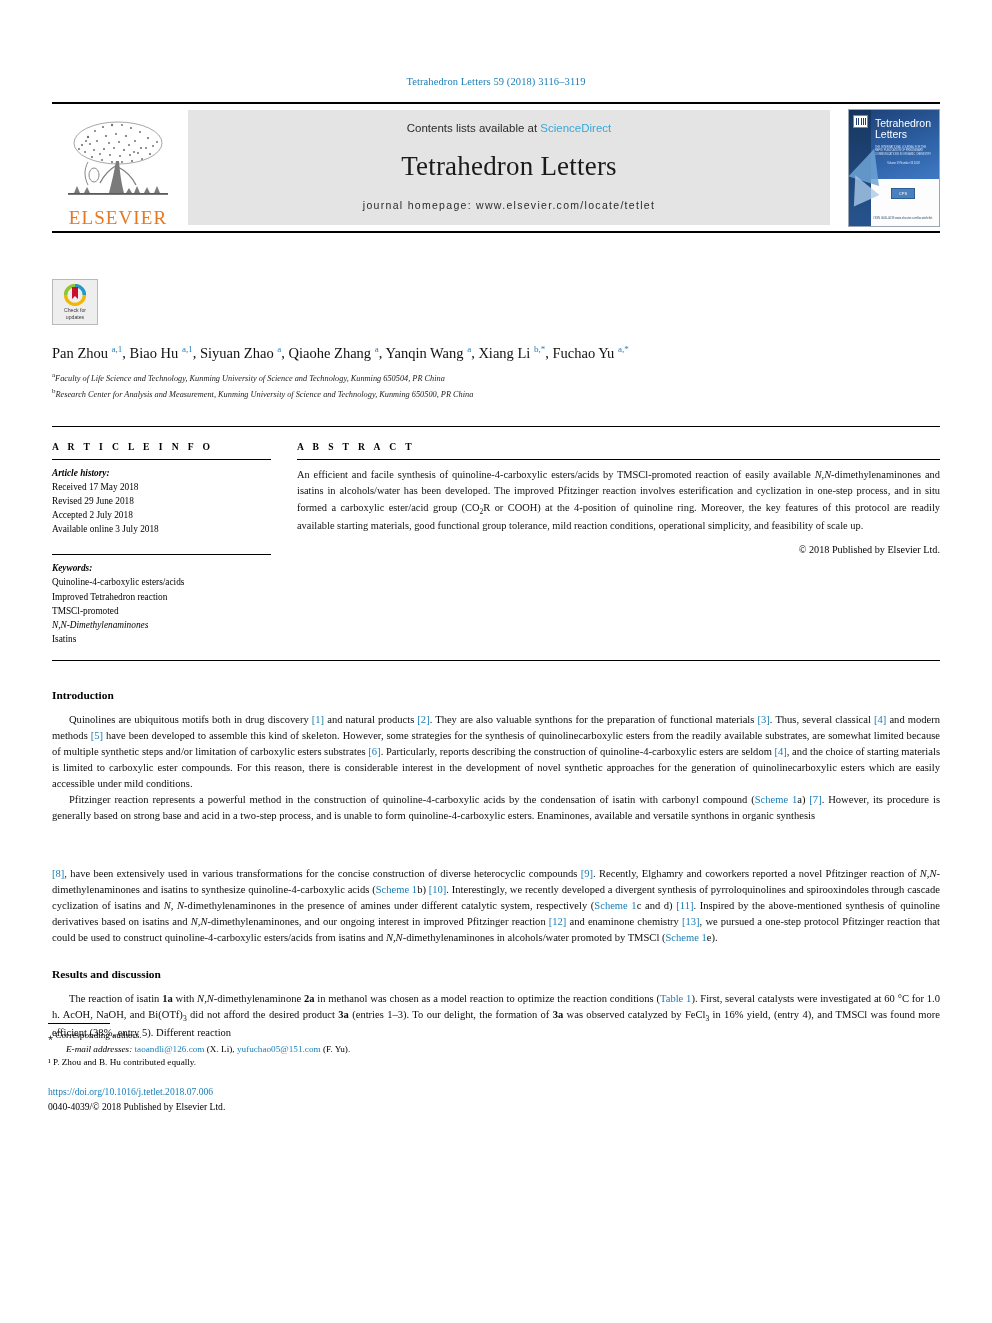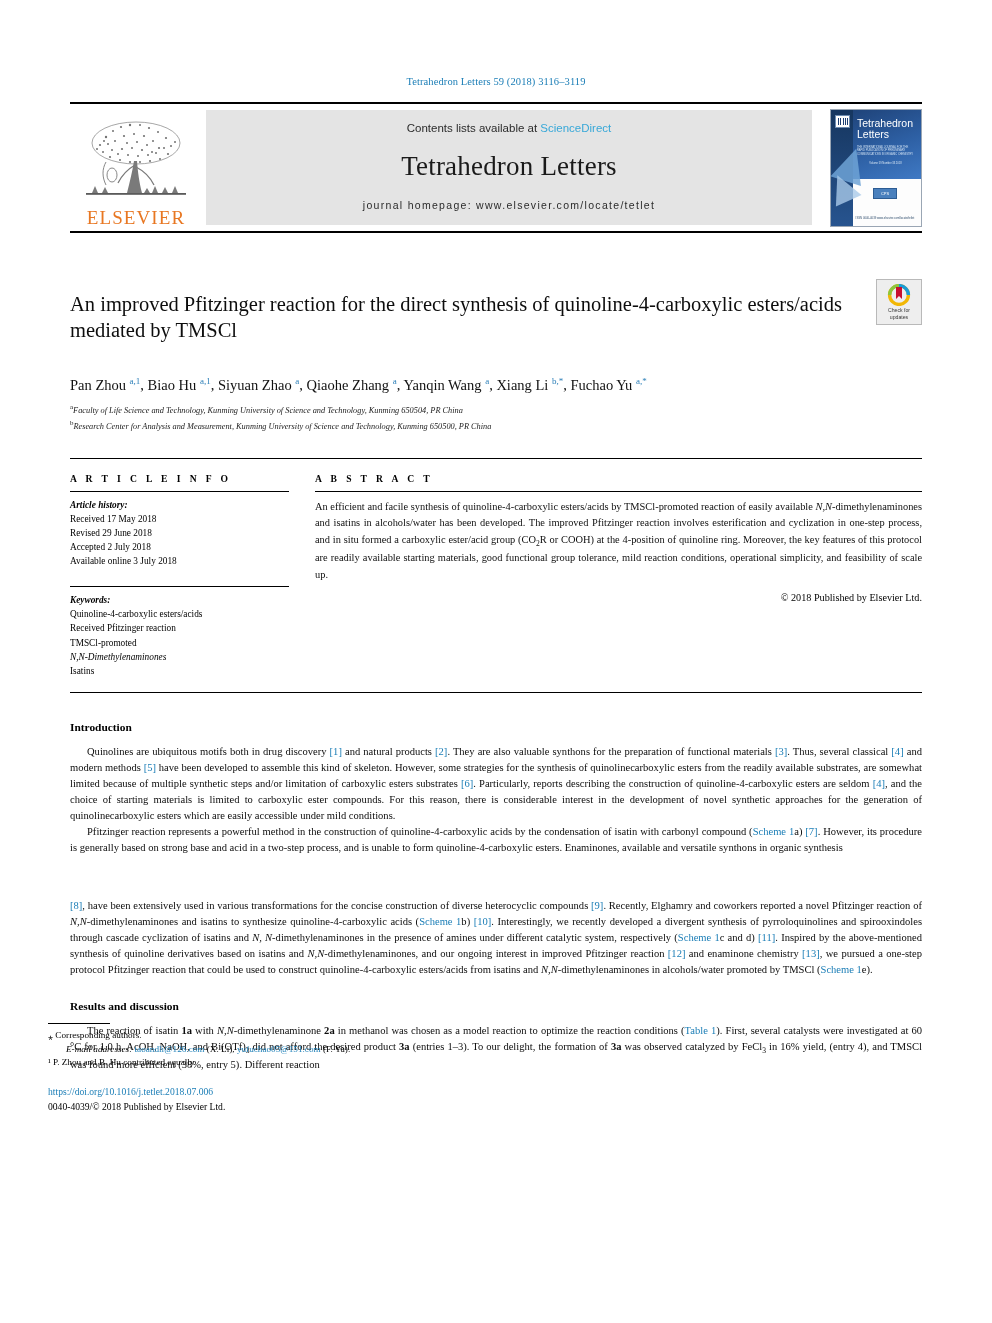--- a/index.html
+++ b/index.html
@@ -5,21 +5,21 @@
   * { box-sizing: border-box; }
   html, body { margin: 0; padding: 0; }
   body {
     width: 992px;
     height: 1323px;
     background: #ffffff;
     font-family: "Liberation Serif", serif;
     color: #000000;
     overflow: hidden;
   }
-  .page { position: relative; width: 992px; height: 1152px; padding: 0 70px; }
+  .page { position: relative; width: 992px; height: 1152px; padding: 0 52px; }
 
   
   .running-head {
     text-align: center;
     font-family: "Liberation Serif", serif;
     font-size: 10.5px;
     color: #1a7db6;
     padding-top: 76px;
     letter-spacing: .1px;
   }
@@ -404,21 +404,20 @@
             <span>CPS</span>
           </div>
         </div>
         <div class="cover-foot">ISSN 0040-4039
 www.elsevier.com/locate/tetlet</div>
       </div>
     </div>
   </div>
 
   <div class="title-row">
-    <h1 class="paper-title">An improved Pfitzinger reaction for the direct synthesis of quinoline-4-carboxylic esters/acids mediated by TMSCl</h1>
     <div class="crossmark">
       <svg width="26" height="22" viewBox="0 0 26 22">
         <circle cx="13" cy="11" r="9.4" fill="none" stroke="#f2b705" stroke-width="3.4"></circle>
         <path d="M13 1.6 A9.4 9.4 0 0 1 22.4 11" fill="none" stroke="#1a9bd7" stroke-width="3.4"></path>
         <path d="M3.6 11 A9.4 9.4 0 0 1 13 1.6" fill="none" stroke="#8cc63f" stroke-width="3.4"></path>
         <path d="M10 3 h6 v12 l-3 -3 l-3 3 z" fill="#c8102e"></path>
       </svg>
       <div class="crossmark-label">
         <div>Check for</div>
         <div>updates</div>
@@ -444,21 +443,21 @@
         <div class="hist-title">Article history:</div>
         <div>Received 17 May 2018</div>
         <div>Revised 29 June 2018</div>
         <div>Accepted 2 July 2018</div>
         <div>Available online 3 July 2018</div>
       </div>
       <div class="kw-sep rule"></div>
       <div class="kw-block">
         <div class="kw-title">Keywords:</div>
         <div class="kw-item">Quinoline-4-carboxylic esters/acids</div>
-        <div class="kw-item">Received Pfitzinger reaction</div>
+        <div class="kw-item">Improved Tetrahedron reaction</div>
         <div class="kw-item">TMSCl-promoted</div>
         <div class="kw-item"><em>N,N-Dimethylenaminones</em></div>
         <div class="kw-item">Isatins</div>
       </div>
     </div>
 
     <div class="col-abstract">
       <div class="sec-label">A B S T R A C T</div>
       <div class="rule"></div>
       <div class="abstract-text">An efficient and facile synthesis of quinoline-4-carboxylic esters/acids by TMSCl-promoted reaction of easily available <em>N,N</em>-dimethylenaminones and isatins in alcohols/water has been developed. The improved Pfitzinger reaction involves esterification and cyclization in one-step process, and in situ formed a carboxylic ester/acid group (CO<sub>2</sub>R or COOH) at the 4-position of quinoline ring. Moreover, the key features of this protocol are readily available starting materials, good functional group tolerance, mild reaction conditions, operational simplicity, and feasibility of scale up.</div>

